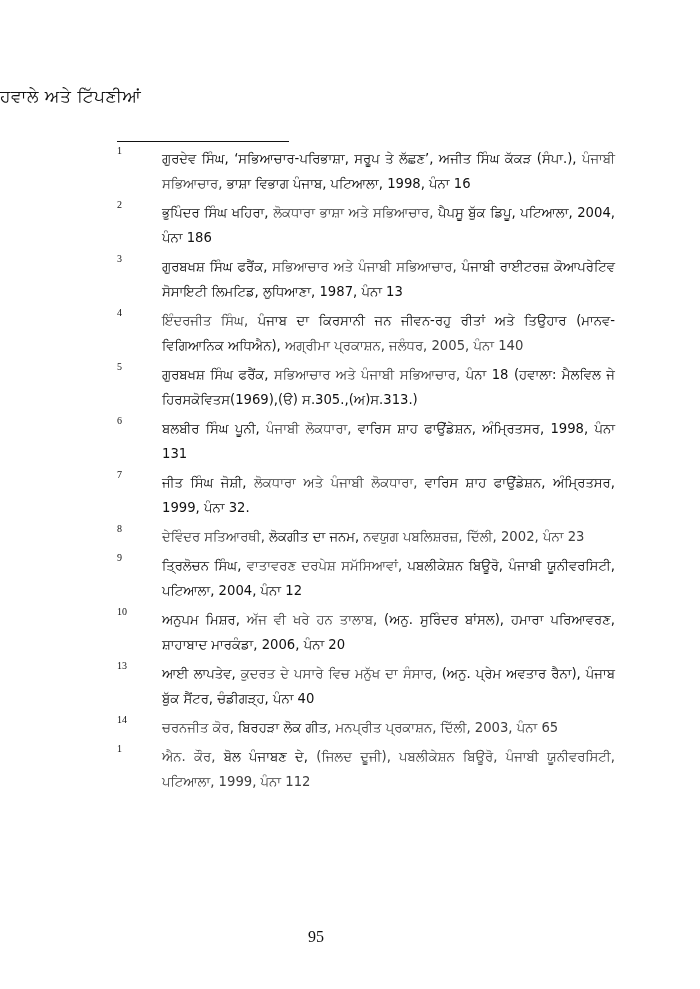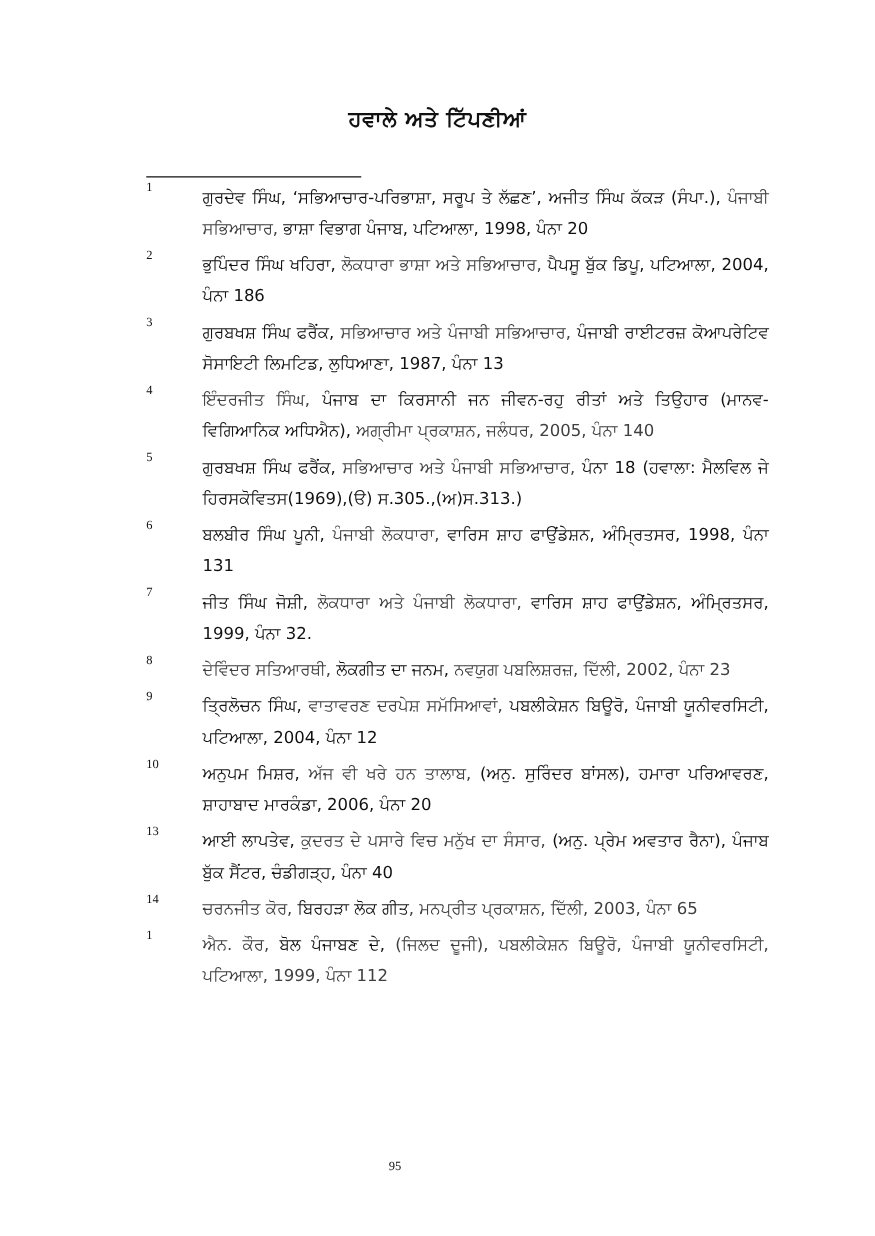--- a/index.html
+++ b/index.html
@@ -1,40 +1,40 @@
 <!DOCTYPE html>
 <html><head>
   <meta charset="utf-8">
   <style>
     html, body { margin: 0; padding: 0; background: #ffffff; }
     body { width: 700px; height: 989px; position: relative; overflow: hidden;
            font-family: "DejaVu Sans", sans-serif; color: #111; }
     .page { position: absolute; left: 0; top: 0; width: 700px; height: 989px; background: #fff; }
-    .title { position: absolute; top: 86px; left: 0; width: 700px; text-align: center;
-             font-size: 17px; font-weight: bold; letter-spacing: 0.5px; }
+    .title { position: absolute; top: 86px; left: 0; width: 700px; 
+             font-size: 17px; font-weight: normal; letter-spacing: 0.5px; }
     .rule { position: absolute; top: 141px; left: 117px; width: 172px; height: 0;
             border-top: 1.3px solid #111; }
     .notes { position: absolute; top: 146px; left: 117px; width: 498px; }
     .note { position: relative; padding-left: 45px; font-size: 13.2px; line-height: 25px;
             text-align: justify; margin-bottom: 4px; }
     .num { position: absolute; left: 0; top: -2px; font-family: "Liberation Serif", serif;
            font-size: 10px; line-height: 14px; }
     .seg.b { font-weight: normal; }
     .seg.r { font-weight: normal; color: #404040; }
     .page-num { position: absolute; top: 928px; left: 0; width: 632px; text-align: center;
-                font-family: "Liberation Serif", serif; font-size: 10px; }
+                font-family: "Liberation Serif", serif; font-size: 16px; }
   </style>
 </head>
 <body>
 
 <div class="page">
   <div class="title">ਹਵਾਲੇ ਅਤੇ ਟਿੱਪਣੀਆਂ</div>
   <div class="rule"></div>
   <div class="notes" id="notes">
-      <div class="note"><span class="num">1</span><span class="seg b">ਗੁਰਦੇਵ ਸਿੰਘ, ‘ਸਭਿਆਚਾਰ-ਪਰਿਭਾਸ਼ਾ, ਸਰੂਪ ਤੇ ਲੱਛਣ’, ਅਜੀਤ ਸਿੰਘ ਕੱਕੜ (ਸੰਪਾ.), </span><span class="seg r">ਪੰਜਾਬੀ ਸਭਿਆਚਾਰ, </span><span class="seg b">ਭਾਸ਼ਾ ਵਿਭਾਗ ਪੰਜਾਬ, ਪਟਿਆਲਾ, 1998, ਪੰਨਾ 20</span></div>
+      <div class="note"><span class="num">1</span><span class="seg b">ਗੁਰਦੇਵ ਸਿੰਘ, ‘ਸਭਿਆਚਾਰ-ਪਰਿਭਾਸ਼ਾ, ਸਰੂਪ ਤੇ ਲੱਛਣ’, ਅਜੀਤ ਸਿੰਘ ਕੱਕੜ (ਸੰਪਾ.), </span><span class="seg r">ਪੰਜਾਬੀ ਸਭਿਆਚਾਰ, </span><span class="seg b">ਭਾਸ਼ਾ ਵਿਭਾਗ ਪੰਜਾਬ, ਪਟਿਆਲਾ, 1998, ਪੰਨਾ 16</span></div>
       <div class="note"><span class="num">2</span><span class="seg b">ਭੁਪਿੰਦਰ ਸਿੰਘ ਖਹਿਰਾ, </span><span class="seg r">ਲੋਕਧਾਰਾ ਭਾਸ਼ਾ ਅਤੇ ਸਭਿਆਚਾਰ, </span><span class="seg b">ਪੈਪਸੂ ਬੁੱਕ ਡਿਪੂ, ਪਟਿਆਲਾ, 2004, ਪੰਨਾ 186</span></div>
       <div class="note"><span class="num">3</span><span class="seg b">ਗੁਰਬਖਸ਼ ਸਿੰਘ ਫਰੈਂਕ, </span><span class="seg r">ਸਭਿਆਚਾਰ ਅਤੇ ਪੰਜਾਬੀ ਸਭਿਆਚਾਰ, </span><span class="seg b">ਪੰਜਾਬੀ ਰਾਈਟਰਜ਼ ਕੋਆਪਰੇਟਿਵ ਸੋਸਾਇਟੀ ਲਿਮਟਿਡ, ਲੁਧਿਆਣਾ, 1987, ਪੰਨਾ 13</span></div>
       <div class="note"><span class="num">4</span><span class="seg r">ਇੰਦਰਜੀਤ ਸਿੰਘ, </span><span class="seg b">ਪੰਜਾਬ ਦਾ ਕਿਰਸਾਨੀ ਜਨ ਜੀਵਨ-ਰਹੁ ਰੀਤਾਂ ਅਤੇ ਤਿਉਹਾਰ (ਮਾਨਵ-ਵਿਗਿਆਨਿਕ ਅਧਿਐਨ), </span><span class="seg r">ਅਗ੍ਰੀਮਾ ਪ੍ਰਕਾਸ਼ਨ, ਜਲੰਧਰ, 2005, ਪੰਨਾ 140</span></div>
       <div class="note"><span class="num">5</span><span class="seg b">ਗੁਰਬਖਸ਼ ਸਿੰਘ ਫਰੈਂਕ, </span><span class="seg r">ਸਭਿਆਚਾਰ ਅਤੇ ਪੰਜਾਬੀ ਸਭਿਆਚਾਰ, </span><span class="seg b">ਪੰਨਾ 18 (ਹਵਾਲਾ: ਮੈਲਵਿਲ ਜੇ ਹਿਰਸਕੋਵਿਤਸ(1969),(ੳ) ਸ.305.,(ਅ)ਸ.313.)</span></div>
       <div class="note"><span class="num">6</span><span class="seg b">ਬਲਬੀਰ ਸਿੰਘ ਪੂਨੀ, </span><span class="seg r">ਪੰਜਾਬੀ ਲੋਕਧਾਰਾ, </span><span class="seg b">ਵਾਰਿਸ ਸ਼ਾਹ ਫਾਉਂਡੇਸ਼ਨ, ਅੰਮ੍ਰਿਤਸਰ, 1998, ਪੰਨਾ 131</span></div>
       <div class="note"><span class="num">7</span><span class="seg b">ਜੀਤ ਸਿੰਘ ਜੋਸ਼ੀ, </span><span class="seg r">ਲੋਕਧਾਰਾ ਅਤੇ ਪੰਜਾਬੀ ਲੋਕਧਾਰਾ, </span><span class="seg b">ਵਾਰਿਸ ਸ਼ਾਹ ਫਾਉਂਡੇਸ਼ਨ, ਅੰਮ੍ਰਿਤਸਰ, 1999, ਪੰਨਾ 32.</span></div>
       <div class="note"><span class="num">8</span><span class="seg r">ਦੇਵਿੰਦਰ ਸਤਿਆਰਥੀ, </span><span class="seg b">ਲੋਕਗੀਤ ਦਾ ਜਨਮ, </span><span class="seg r">ਨਵਯੁਗ ਪਬਲਿਸ਼ਰਜ਼, ਦਿੱਲੀ, 2002, ਪੰਨਾ 23</span></div>
       <div class="note"><span class="num">9</span><span class="seg b">ਤ੍ਰਿਲੋਚਨ ਸਿੰਘ, </span><span class="seg r">ਵਾਤਾਵਰਣ ਦਰਪੇਸ਼ ਸਮੱਸਿਆਵਾਂ, </span><span class="seg b">ਪਬਲੀਕੇਸ਼ਨ ਬਿਊਰੋ, ਪੰਜਾਬੀ ਯੂਨੀਵਰਸਿਟੀ, ਪਟਿਆਲਾ, 2004, ਪੰਨਾ 12</span></div>
       <div class="note"><span class="num">10</span><span class="seg b">ਅਨੁਪਮ ਮਿਸ਼ਰ, </span><span class="seg r">ਅੱਜ ਵੀ ਖਰੇ ਹਨ ਤਾਲਾਬ, </span><span class="seg b">(ਅਨੁ. ਸੁਰਿੰਦਰ ਬਾਂਸਲ), ਹਮਾਰਾ ਪਰਿਆਵਰਣ, ਸ਼ਾਹਾਬਾਦ ਮਾਰਕੰਡਾ, 2006, ਪੰਨਾ 20</span></div>
       <div class="note"><span class="num">13</span><span class="seg b">ਆਈ ਲਾਪਤੇਵ, </span><span class="seg r">ਕੁਦਰਤ ਦੇ ਪਸਾਰੇ ਵਿਚ ਮਨੁੱਖ ਦਾ ਸੰਸਾਰ, </span><span class="seg b">(ਅਨੁ. ਪ੍ਰੇਮ ਅਵਤਾਰ ਰੈਨਾ), ਪੰਜਾਬ ਬੁੱਕ ਸੈਂਟਰ, ਚੰਡੀਗੜ੍ਹ, ਪੰਨਾ 40</span></div>

